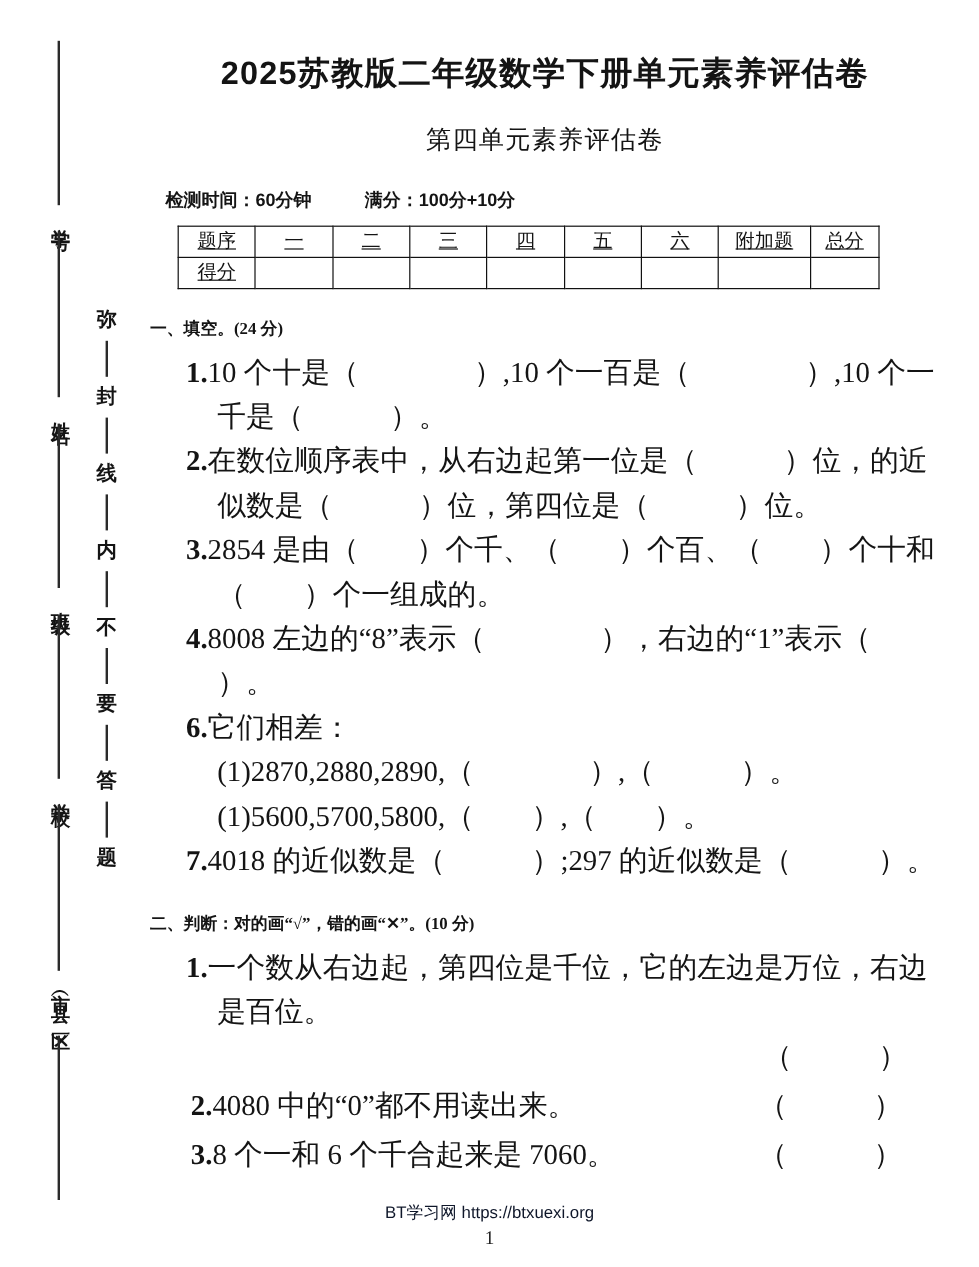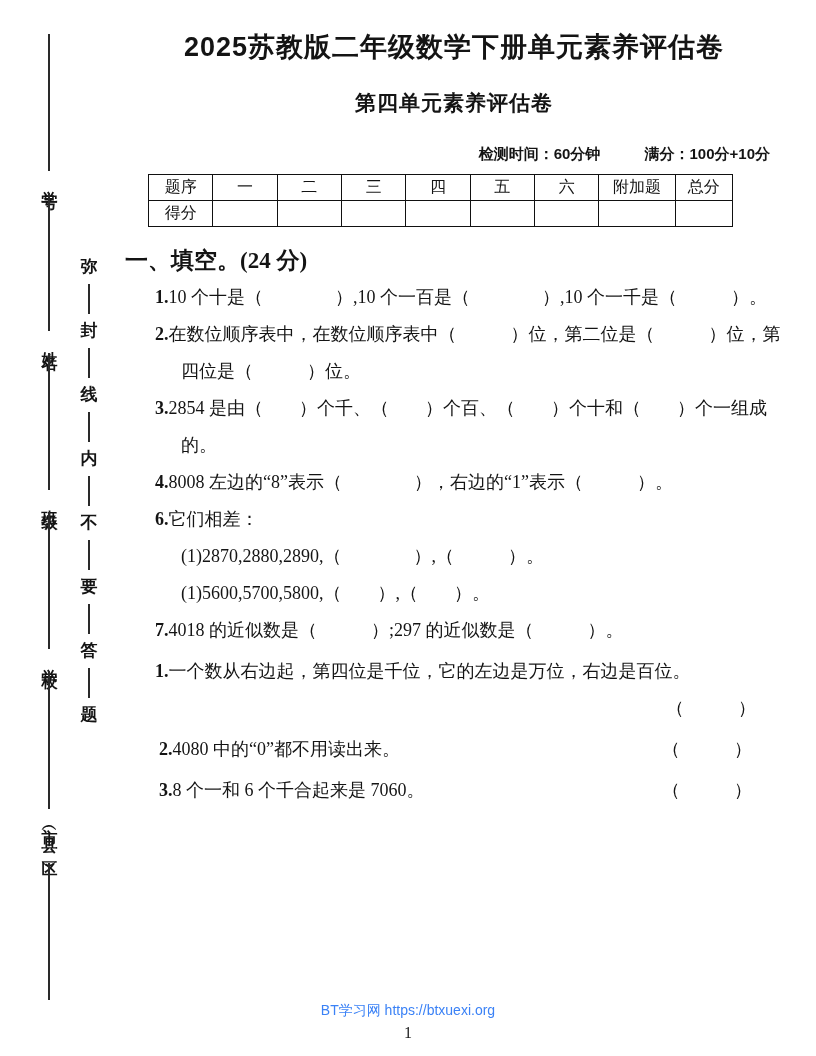--- a/index.html
+++ b/index.html
@@ -13,48 +13,48 @@
   .fline{width:1.6px;background:#2a2a2a;flex:1 1 auto;min-height:26px;}
   .flabel{writing-mode:vertical-rl;text-orientation:upright;
           font-size:16px;font-weight:700;letter-spacing:4px;padding:7px 0;white-space:nowrap;}
   .seal-col{position:absolute;left:76px;top:256px;width:26px;
             display:flex;flex-direction:column;align-items:center;}
   .schar{font-size:17px;font-weight:700;line-height:22px;}
   .sdash{width:1.8px;height:30px;background:#2a2a2a;margin:6px 0;}
 
   
   .main{position:absolute;left:118px;top:0;width:672px;padding-top:28px;}
-  .title{margin:2px;text-align:center;font-family:"Liberation Sans","DejaVu Sans",sans-serif;
+  .title{margin:16px;text-align:center;font-family:"Liberation Sans","DejaVu Sans",sans-serif;
          font-weight:700;font-size:27px;line-height:34px;letter-spacing:1px;}
   .subtitle{margin:26px 0 16px;text-align:center;font-family:"Liberation Sans","DejaVu Sans",sans-serif;
-            font-weight:700;font-size:21px;line-height:26px;letter-spacing:1px;}
-  .exam-info{margin-top:28px;text-align:right;font-family:"Liberation Sans","DejaVu Sans",sans-serif;
+            font-weight:400;font-size:21px;line-height:26px;letter-spacing:1px;}
+  .exam-info{margin-top:28px;text-align:left;font-family:"Liberation Sans","DejaVu Sans",sans-serif;
              font-weight:700;font-size:15px;line-height:20px;}
   .exam-info span{margin:0 20px;}
 
-  table.score{border-collapse:collapse;margin:10px 0 0 30px;table-layout:fixed;width:585px;}
+  table.score{border-collapse:collapse;margin:10px 0 0 30px;table-layout:fixed;width:585px;text-decoration:underline;}
   table.score td{border:1.6px solid #111;height:25px;text-align:center;
                  font-size:16px;padding:0 2px;overflow:hidden;}
 
-  .heading{margin:20px 0 0 7px;font-size:23px;font-weight:700;line-height:28px;}
-  .questions{margin-left:37px;margin-top:4px;font-size:18px;}
+  .heading{margin:20px 0 0 7px;font-size:14px;font-weight:700;line-height:28px;}
+  .questions{margin-left:37px;margin-top:4px;font-size:24px;}
   .q{margin:0;padding-left:26px;text-indent:-26px;line-height:37px;
      white-space:pre-wrap;word-break:break-all;}
   .q .num{font-weight:700;}
   .q.sub{text-indent:0;}
   .ansline{margin:0;line-height:37px;text-align:right;padding-right:34px;white-space:pre;}
   .judge-row{display:flex;justify-content:space-between;padding-right:34px;
              line-height:37px;margin:4px;}
   .judge-row .jtext{white-space:pre-wrap;}
   .judge-row .jtext .num{font-weight:700;}
   .judge-row .ans{white-space:pre;}
 
   
   .footer-site{position:absolute;left:0;right:0;top:1002px;text-align:center;
-               color:#3b82f6;font-size:14px;font-family:"Liberation Sans","DejaVu Sans",sans-serif;}
+               color:#0f172a;font-size:14px;font-family:"Liberation Sans","DejaVu Sans",sans-serif;}
   .footer-page{position:absolute;left:0;right:0;top:1024px;text-align:center;
                color:#222;font-size:16px;}
 </style>
 </head>
 <body>
 
 <div class="page">
 
   <div class="fields-col">
     <span class="fline"></span>
@@ -132,31 +132,32 @@
         <td></td>
         <td></td>
       </tr>
     </tbody>
       </table>
 
     <div class="section">
       <div class="heading">一、填空。(24 分)</div>
       <div class="questions">
         <p class="q"><b class="num">1.</b><span>10 个十是（　　　　）,10 个一百是（　　　　）,10 个一千是（　　　）。</span></p>
-        <p class="q"><b class="num">2.</b><span>在数位顺序表中，在数位顺序表中（　　　）位，第二位是（　　　）位，第四位是（　　　）位。</span></p>
+        <p class="q"><b class="num">2.</b><span>在数位顺序表中，从右边起第一位是（　　　）位，的近似数是（　　　）位，第四位是（　　　）位。</span></p>
         <p class="q"><b class="num">3.</b><span>2854 是由（　　）个千、（　　）个百、（　　）个十和（　　）个一组成的。</span></p>
         <p class="q"><b class="num">4.</b><span>8008 左边的“8”表示（　　　　），右边的“1”表示（　　　）。</span></p>
         <p class="q"><b class="num">6.</b><span>它们相差：</span></p>
         <p class="q sub">(1)2870,2880,2890,（　　　　）,（　　　）。</p>
         <p class="q sub">(1)5600,5700,5800,（　　）,（　　）。</p>
         <p class="q"><b class="num">7.</b><span>4018 的近似数是（　　　）;297 的近似数是（　　　）。</span></p>
       </div>
     </div>
 
     <div class="section">
+      <div class="heading">二、判断：对的画“√”，错的画“✕”。(10 分)</div>
       <div class="questions">
         <p class="q"><b class="num">1.</b><span>一个数从右边起，第四位是千位，它的左边是万位，右边是百位。</span></p>
         <p class="ansline">（　　　）</p>
         <p class="q judge-row">
           <span class="jtext"><b class="num">2.</b><span>4080 中的“0”都不用读出来。</span></span>
           <span class="ans">（　　　）</span>
         </p>
         <p class="q judge-row">
           <span class="jtext"><b class="num">3.</b><span>8 个一和 6 个千合起来是 7060。</span></span>
           <span class="ans">（　　　）</span>

